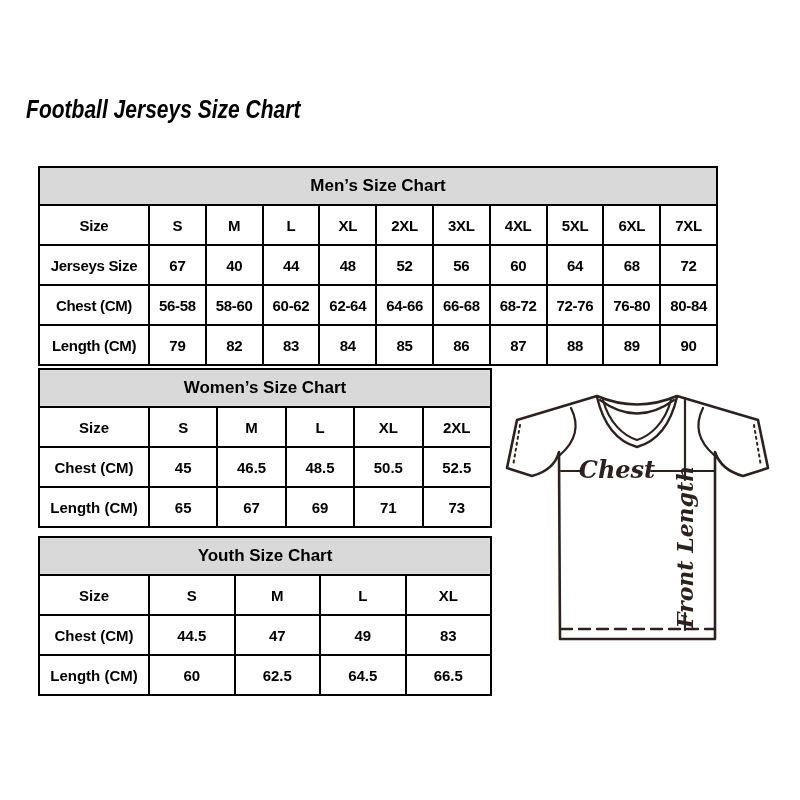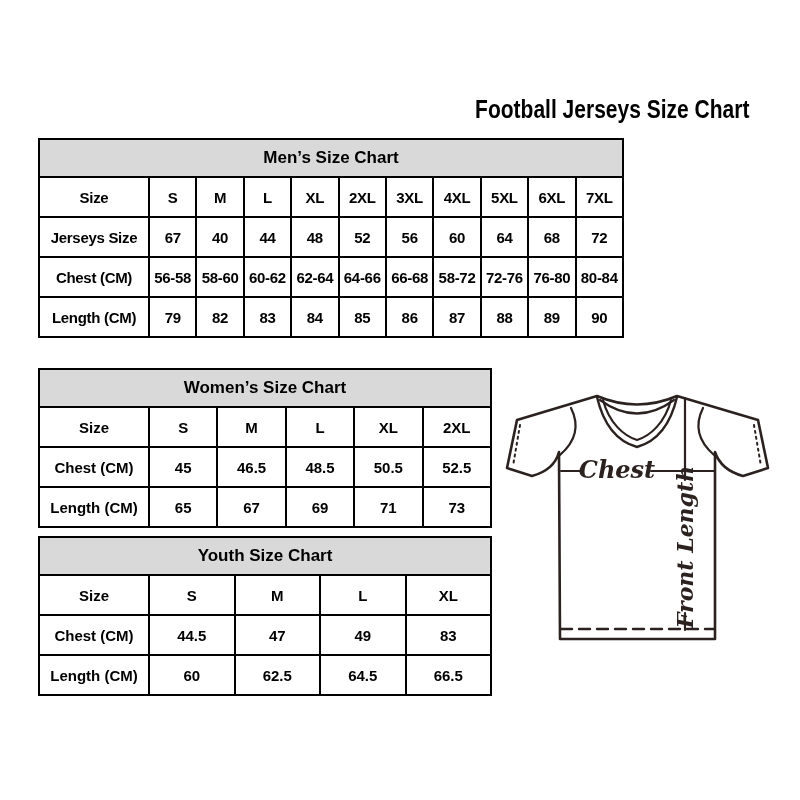--- a/index.html
+++ b/index.html
@@ -6,22 +6,22 @@
   body {
     width: 800px; height: 800px;
     background: #ffffff;
     font-family: "Liberation Sans", sans-serif;
     position: relative;
   }
   .page { position: absolute; left: 0; top: 0; width: 800px; height: 800px; background: #fff; overflow: hidden; }
 
   .page-title {
     position: absolute; top: 96px; left: 0; width: 776px;
-    margin: 0; text-align: right;
-    font-size: 25px; line-height: 26px; font-weight: bold; color: #000;
+    margin: 0; text-align: left;
+    font-size: 25px; line-height: 26px; font-weight: bold; color: #000; font-style: italic;
   }
   .page-title .squeeze { display: inline-block; transform: scaleX(0.84); transform-origin: center; white-space: nowrap; }
 
   table.size-table {
     position: absolute;
     border-collapse: collapse;
     table-layout: fixed;
     background: #fff;
   }
   table.size-table th, table.size-table td {
@@ -50,21 +50,21 @@
     fill: #2b221f;
   }
 </style>
 </head>
 <body>
 
 <div class="page">
 
   <h1 class="page-title"><span class="squeeze">Football Jerseys Size Chart</span></h1>
 
-  <table class="size-table condensed" style="left:38px; top:138px; width:586px;">
+  <table class="size-table condensed" style="left:38px; top:166px; width:680px;">
       <colgroup>
         <col style="width: 110px;">
         <col>
         <col>
         <col>
         <col>
         <col>
         <col>
         <col>
         <col>
@@ -102,21 +102,21 @@
           <td>72</td>
         </tr>
         <tr>
           <td>Chest (CM)</td>
           <td>56-58</td>
           <td>58-60</td>
           <td>60-62</td>
           <td>62-64</td>
           <td>64-66</td>
           <td>66-68</td>
-          <td>58-72</td>
+          <td>68-72</td>
           <td>72-76</td>
           <td>76-80</td>
           <td>80-84</td>
         </tr>
         <tr>
           <td>Length (CM)</td>
           <td>79</td>
           <td>82</td>
           <td>83</td>
           <td>84</td>

